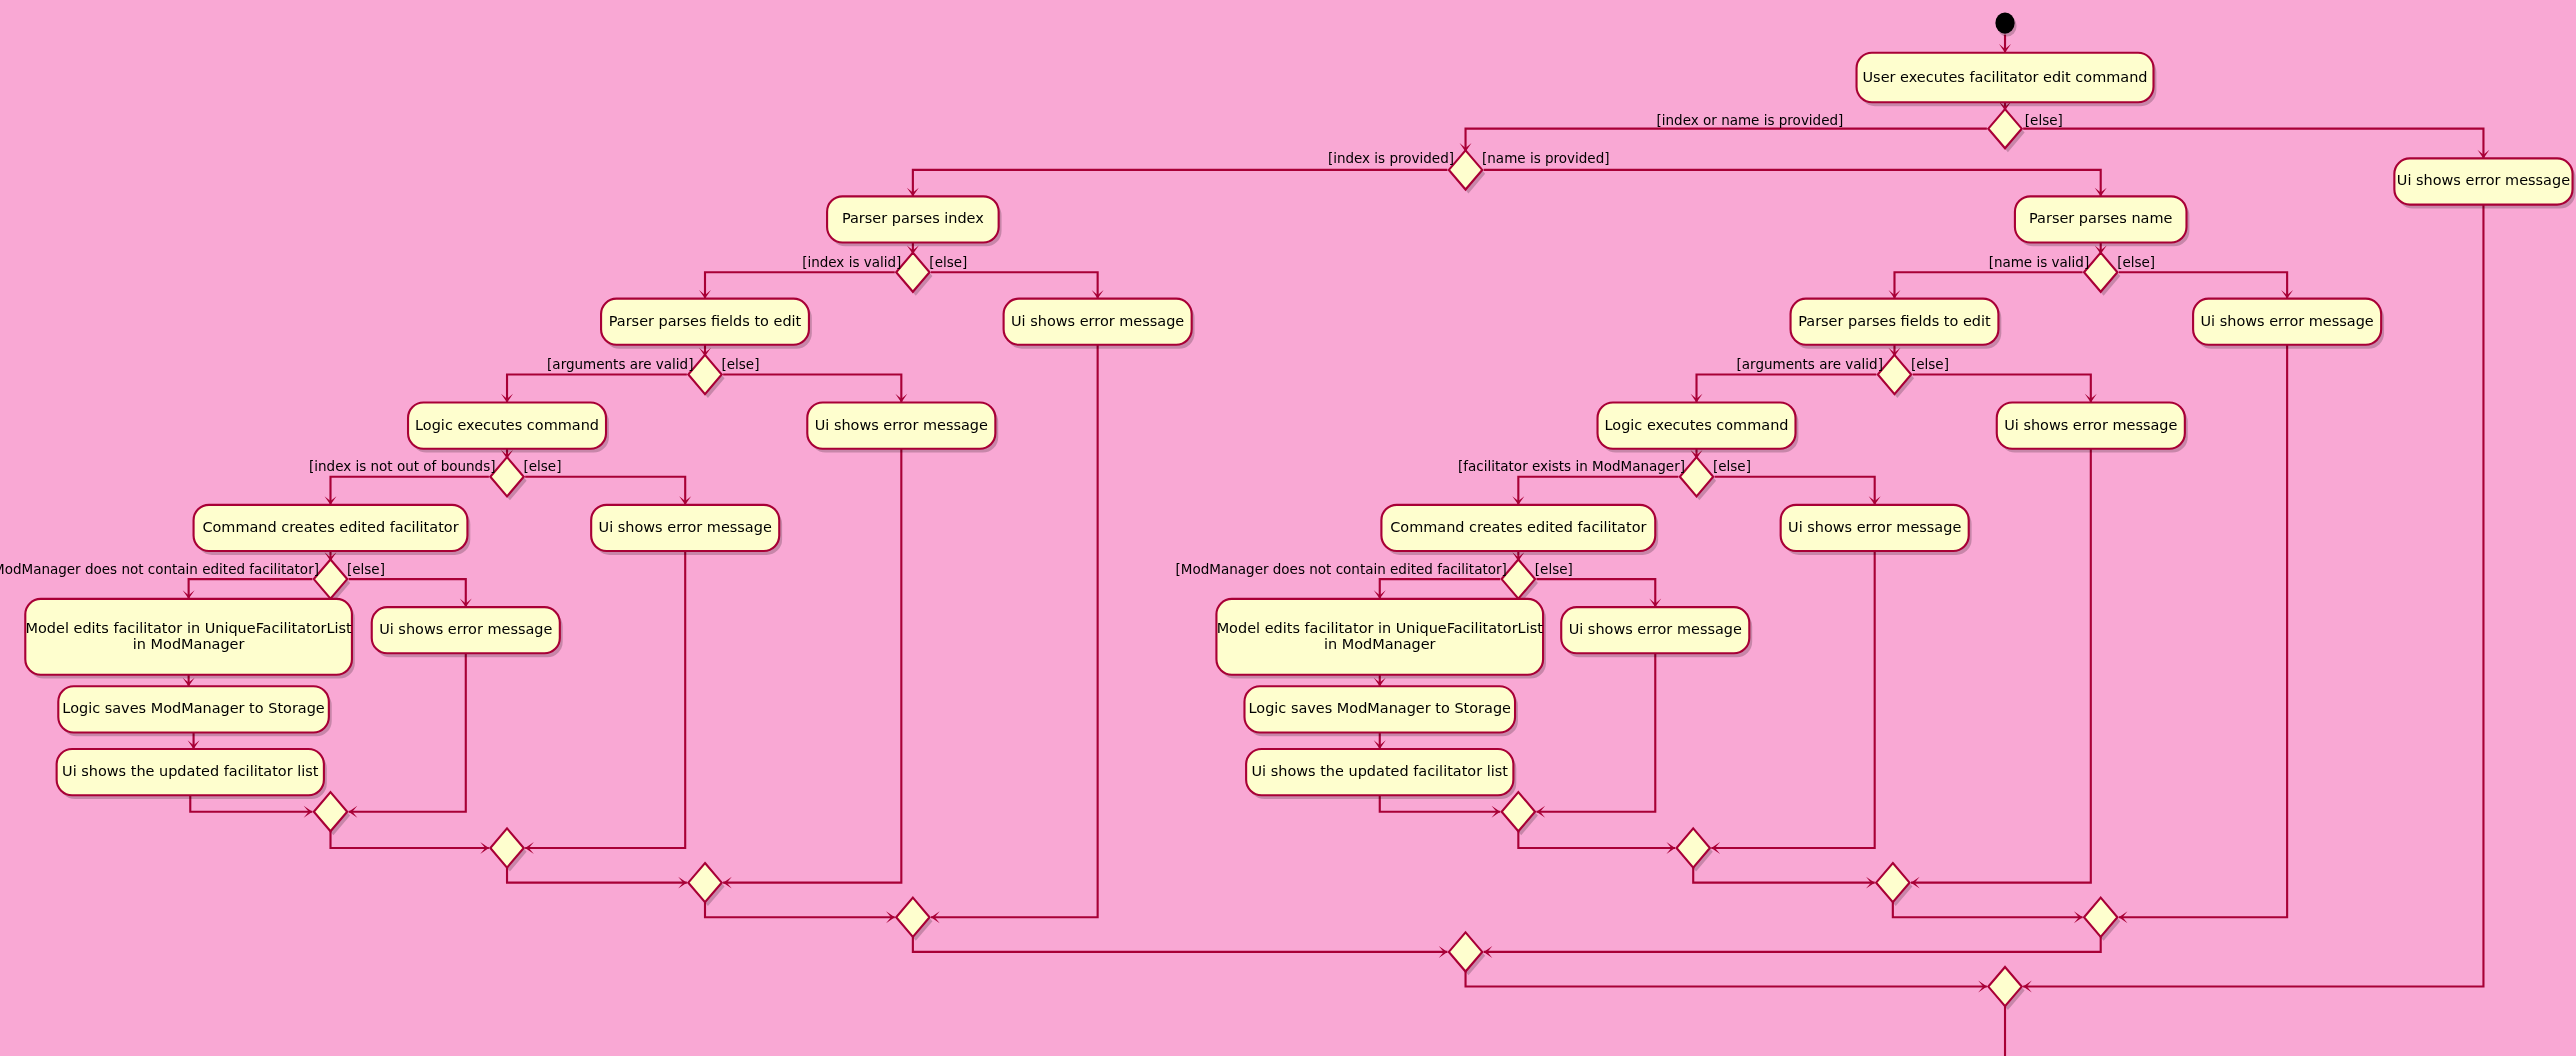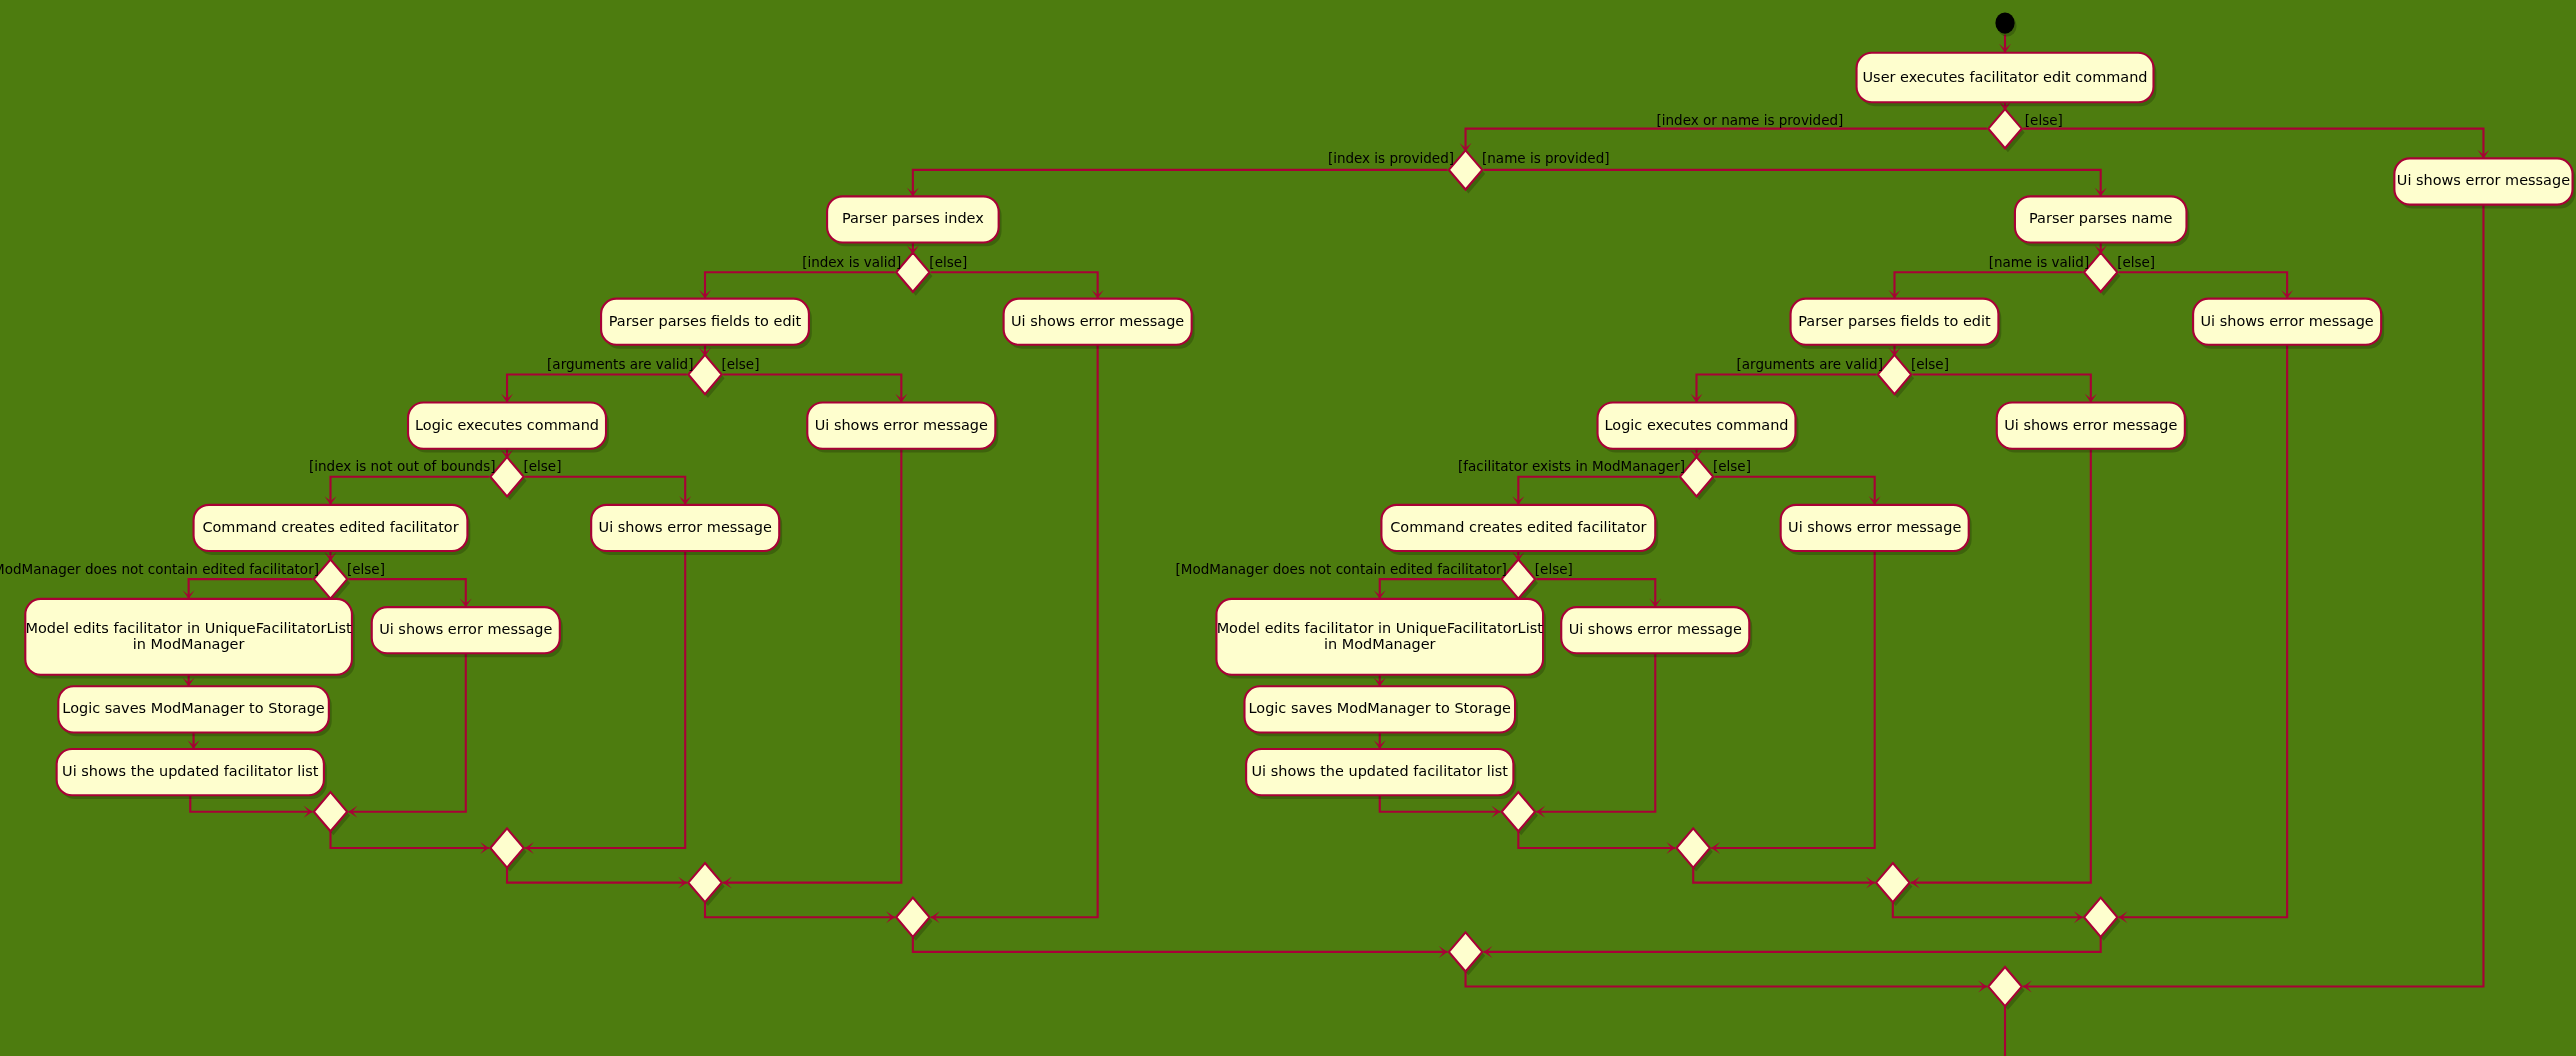--- a/index.html
+++ b/index.html
@@ -4,21 +4,21 @@
 <style>
   html, body {
     margin: 0;
     padding: 0;
     background: #FFFFFF;
   }
   #canvas-wrap {
     position: relative;
     width: 2576px;
     height: 1056px;
-    background: #4d7c0f;
+    background: #f9a8d4;
     overflow: hidden;
     font-family: "DejaVu Sans", sans-serif;
   }
   svg#diagram {
     display: block;
     width: 2576px;
     height: 1056px;
   }
   .edge {
     stroke: #A80036;

